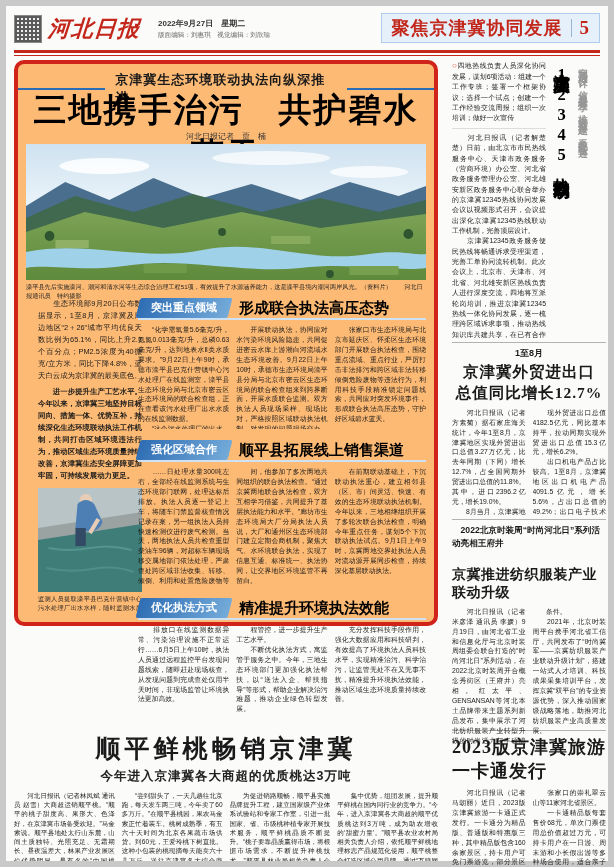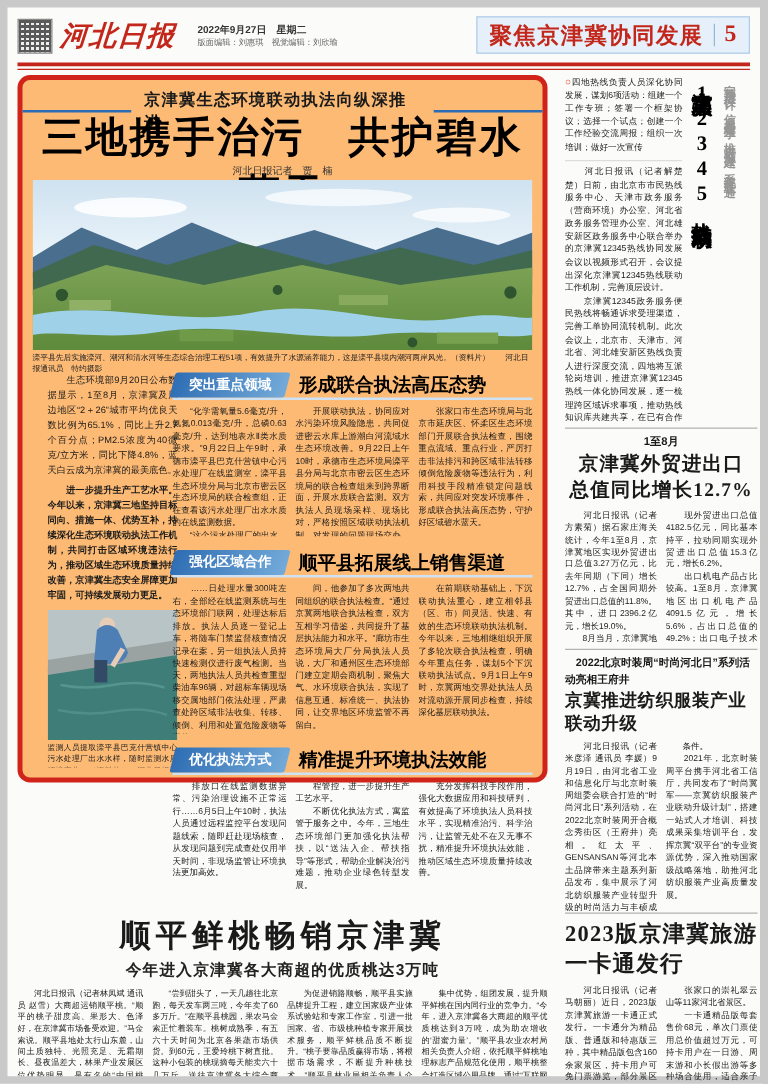--- a/index.html
+++ b/index.html
@@ -59,21 +59,21 @@
   .a1-hl{writing-mode:vertical-rl;text-orientation:upright;font-weight:800;font-size:16.5px;letter-spacing:1px;font-family:"Liberation Serif",serif;color:#000;height:100%;}
   .a1-sub{writing-mode:vertical-rl;text-orientation:upright;font-size:9.5px;font-weight:bold;color:#969696;letter-spacing:2px;height:100%;}
   .a2{height:168px;}
   .a2 .k{font-size:9px;font-weight:bold;text-align:center;margin-top:3px;}
   .a2 .h{font-family:"Liberation Serif",serif;font-weight:bold;font-size:15.5px;line-height:1.25;text-align:center;letter-spacing:1px;margin-top:2px;}
   .cols2{display:flex;gap:7px;margin-top:5px;}
   .cols2 .c{flex:1;font-size:6.8px;line-height:1.46;text-align:justify;overflow:hidden;white-space:pre-line;}
   .a2 .cols2 .c{height:108px;}
   .a3{height:202px;}
   .a3 .k{font-size:8.6px;font-weight:bold;line-height:1.5;margin-top:3px;}
-  .a3 .h{font-family:"Liberation Serif",serif;font-weight:bold;font-size:14px;letter-spacing:.5px;margin-top:2px;}
+  .a3 .h{font-family:"Liberation Serif",serif;font-weight:bold;font-size:14px;letter-spacing:.5px;margin-top:16px;}
   .a3 .cols2 .c{height:138px;}
   .a4{height:132px;}
   .a4 .h{font-family:Liberation Serif, serif;font-weight:bold;font-size:18px;text-align:left;letter-spacing:1px;margin-top:3px;}
   .a4 .cols2 .c{height:100px;}
 
   
   .bottom-art{position:absolute;left:8px;top:724px;width:424px;height:131px;}
   .bottom-art .h{font-family:"Liberation Serif",serif;font-weight:bold;font-size:25px;letter-spacing:4px;text-align:center;margin-top:2px;}
   .bottom-art .sh{font-size:12.5px;font-weight:bold;text-align:center;letter-spacing:1px;margin-top:3px;color:#222;}
   .cols4{display:flex;gap:7px;margin-top:6px;}

